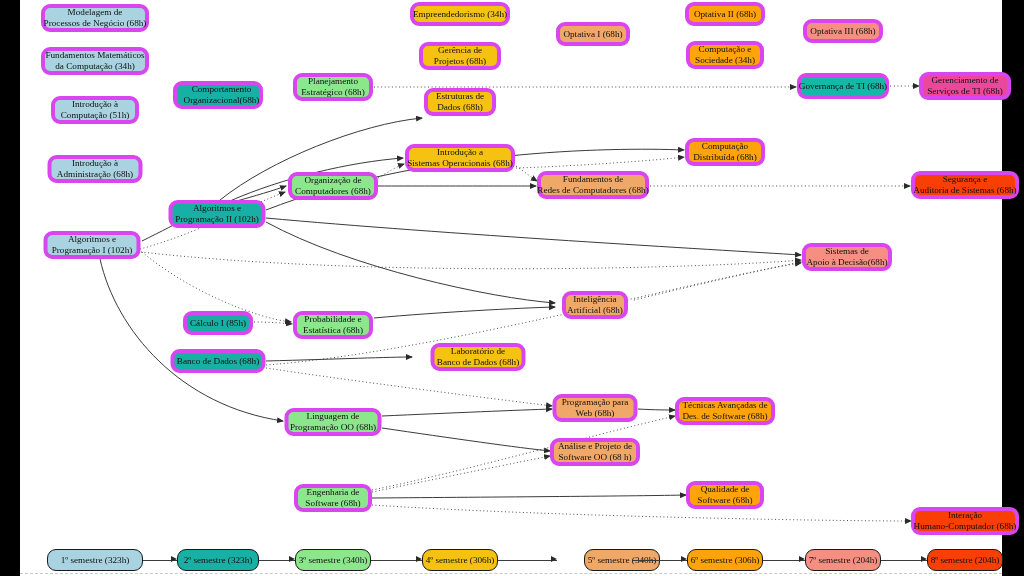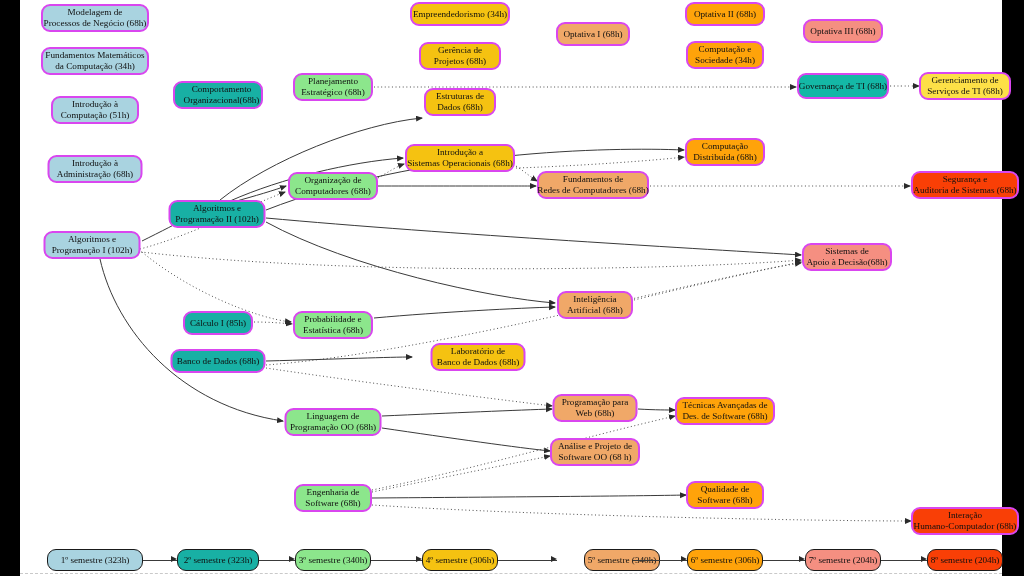--- a/index.html
+++ b/index.html
@@ -2,21 +2,21 @@
 <html><head>
 <meta charset="utf-8">
 <title>Curriculum Flowchart</title>
 <style>
   html,body{margin:0;padding:0;background:#000;}
   #stage{position:relative;width:1024px;height:576px;background:#000;overflow:hidden;
          font-family:"Liberation Serif","DejaVu Serif",serif;}
   #canvas{position:absolute;left:20px;top:0;width:982px;height:576px;background:#ffffff;overflow:visible;}
   #edges{position:absolute;left:0;top:0;width:982px;height:576px;pointer-events:none;}
   .node{position:absolute;transform:translate(-50%,-50%);
-        border:2px solid #d946ef;border-radius:9px;
+        border:4px solid #d946ef;border-radius:9px;
         display:flex;align-items:center;justify-content:center;text-align:center;
         font-size:9.2px;line-height:10.6px;color:#101010;white-space:nowrap;
         box-sizing:border-box;padding:0 1px;}
   .node span{display:block;}
   .sem{position:absolute;transform:translate(-50%,-50%);border:1px solid #1a1a1a;
        border-radius:9px;display:flex;align-items:center;justify-content:center;
        font-size:9.2px;color:#101010;white-space:nowrap;box-sizing:border-box;}
   .dashline{position:absolute;left:0;bottom:2px;width:982px;border-top:1px dashed #c9c9c9;}
 </style>
 </head>
@@ -182,21 +182,21 @@
           <div>
             <span>Optativa I (68h)</span>
           </div>
         </div>
         <div class="node" style="left: 573px; top: 185px; width: 112px; height: 28px; background: rgb(240, 168, 104);">
           <div>
             <span>Fundamentos de</span>
             <span>Redes de Computadores (68h)</span>
           </div>
         </div>
-        <div class="node" style="left: 575px; top: 305px; width: 76px; height: 28px; background: rgb(240, 168, 104); justify-content: center;">
+        <div class="node" style="left: 575px; top: 305px; width: 66px; height: 28px; background: rgb(240, 168, 104); justify-content: center;">
           <div>
             <span>Inteligência</span>
             <span>Artificial (68h)</span>
           </div>
         </div>
         <div class="node" style="left: 575px; top: 408px; width: 85px; height: 28px; background: rgb(240, 168, 104);">
           <div>
             <span>Programação para</span>
             <span>Web (68h)</span>
           </div>
@@ -245,21 +245,21 @@
           <div>
             <span>Governança de TI (68h)</span>
           </div>
         </div>
         <div class="node" style="left: 827px; top: 257px; width: 90px; height: 28px; background: rgb(245, 143, 129);">
           <div>
             <span>Sistemas de</span>
             <span>Apoio à Decisão(68h)</span>
           </div>
         </div>
-        <div class="node" style="left: 945px; top: 86px; width: 92px; height: 28px; background: #fde047;">
+        <div class="node" style="left: 945px; top: 86px; width: 92px; height: 28px; background: #ec4899;">
           <div>
             <span>Gerenciamento de</span>
             <span>Serviços de TI (68h)</span>
           </div>
         </div>
         <div class="node" style="left: 945px; top: 185px; width: 108px; height: 28px; background: rgb(249, 63, 6);">
           <div>
             <span>Segurança e</span>
             <span>Auditoria de Sistemas (68h)</span>
           </div>

